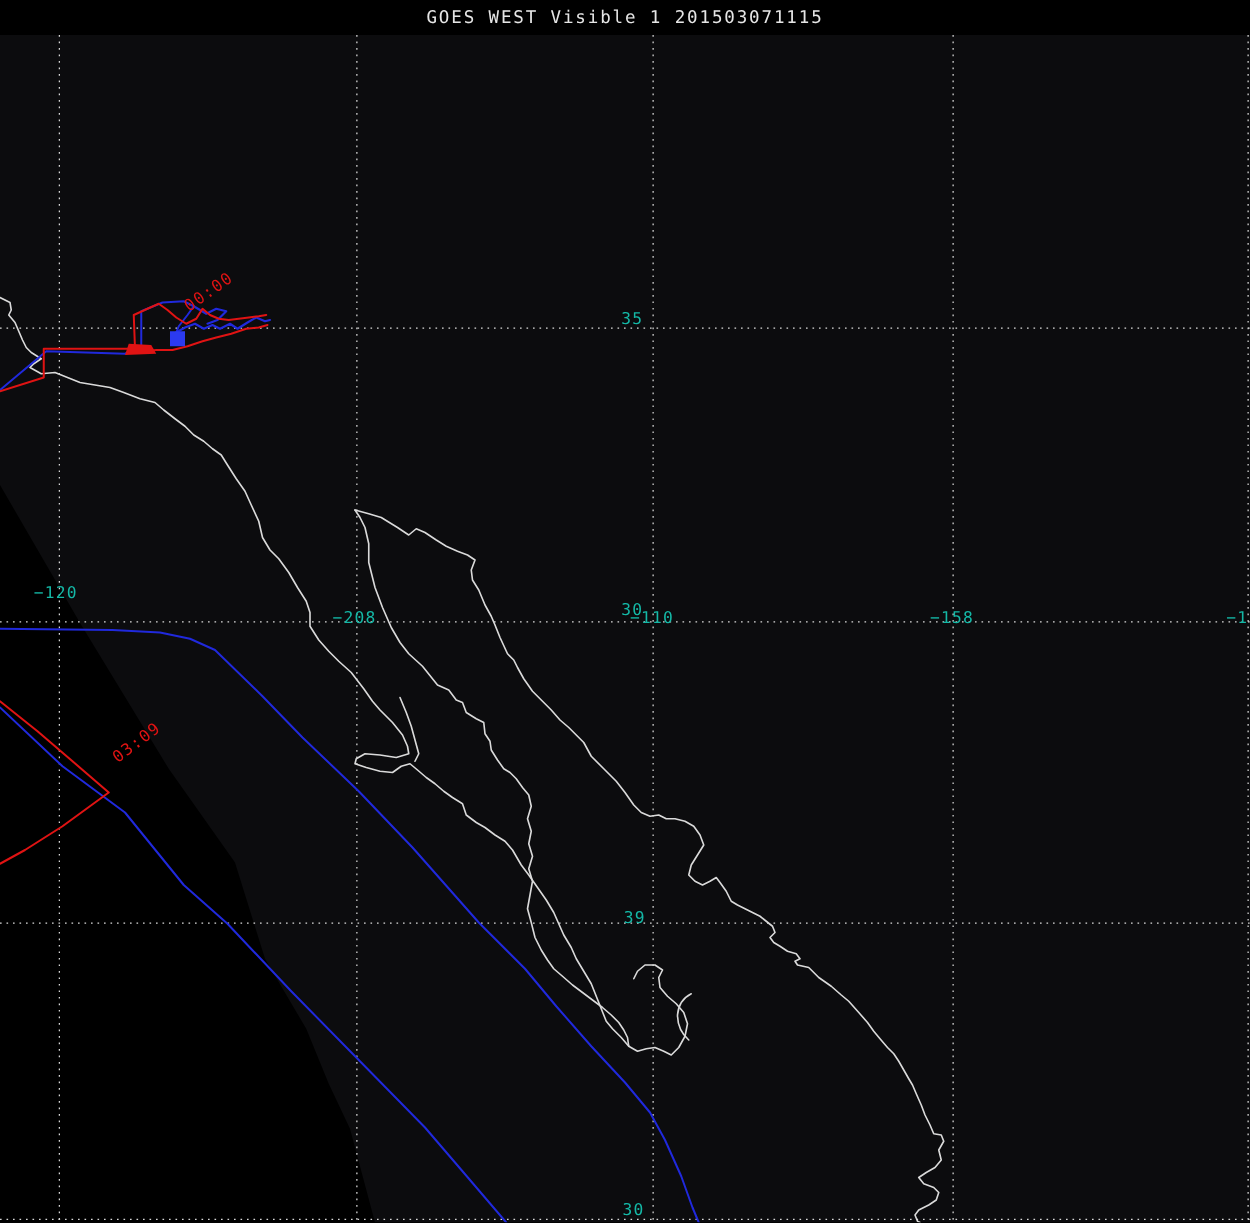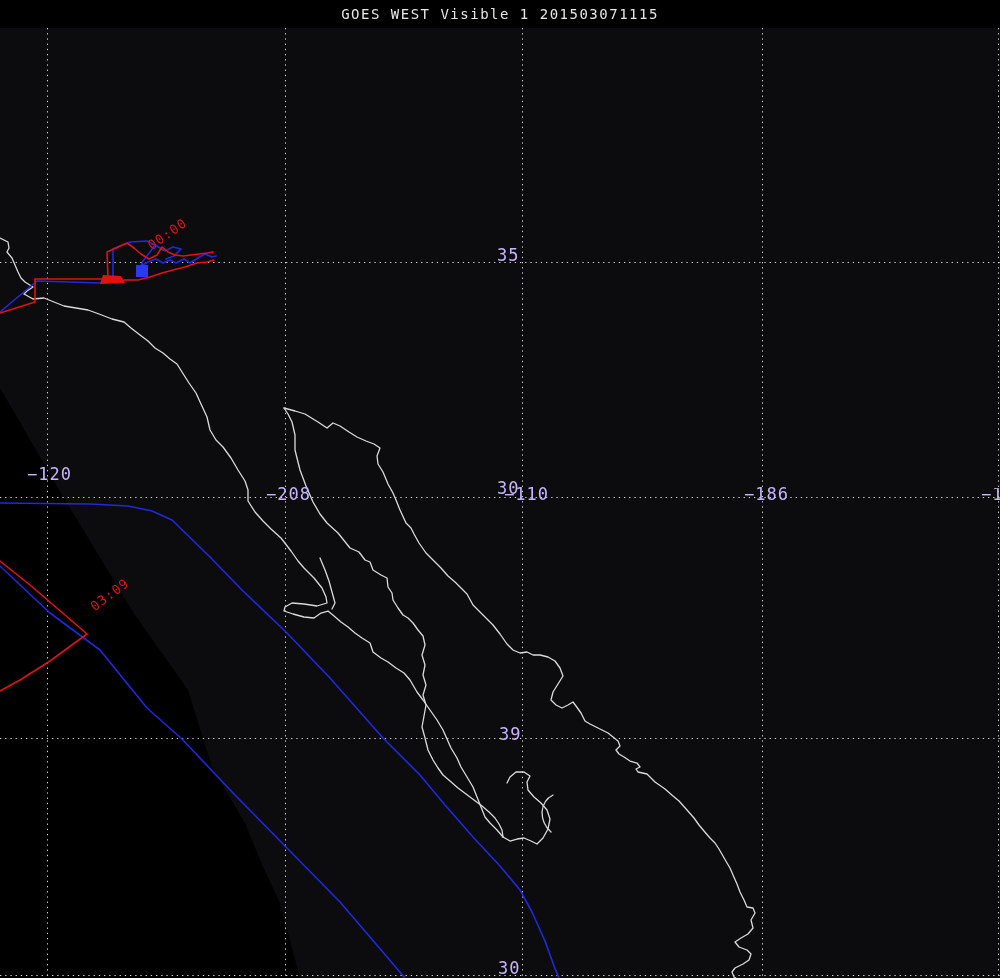--- a/index.html
+++ b/index.html
@@ -9,21 +9,21 @@
   }
   svg{position:absolute;left:0;top:0;}
   .title-bar{
     position:absolute;left:0;top:0;width:1000px;height:16px;background:#000;
   }
   .title-text{
     position:absolute;left:0;right:0;top:6px;text-align:center;
     color:#e6e6e6;font-size:14px;letter-spacing:1.5px;white-space:pre;
   }
   .grid-label{
-    position:absolute;color:#c4b5fd;font-size:17px;line-height:13px;
+    position:absolute;color:#14b8a6;font-size:13px;line-height:13px;
     letter-spacing:1px;white-space:pre;
   }
   .time-label{
     position:absolute;color:#e01313;font-size:13px;line-height:13px;
     letter-spacing:1px;white-space:pre;transform-origin:0 100%;
   }
   .rot{transform:rotate(-35deg);}
   .rot2{transform:rotate(-37deg);}
   .clip-right{max-width:19px;overflow:hidden;}
 </style>
@@ -88,19 +88,19 @@
     <div class="title-text">GOES WEST Visible 1 201503071115</div>
   </div>
 
   <span class="grid-label" style="left:497px;top:249px">35</span>
   <span class="grid-label" style="left:497px;top:482px">30</span>
   <span class="grid-label" style="left:499px;top:728px">39</span>
   <span class="grid-label" style="left:498px;top:962px">30</span>
   <span class="grid-label" style="left:27px;top:468px">−120</span>
   <span class="grid-label" style="left:266px;top:488px">−208</span>
   <span class="grid-label" style="left:504px;top:488px">−110</span>
-  <span class="grid-label" style="left:744px;top:488px">−186</span>
+  <span class="grid-label" style="left:744px;top:488px">−158</span>
   <span class="grid-label clip-right" style="left:981px;top:488px">−1</span>
 
   <span class="time-label rot" style="left:153px;top:239px">00:00</span>
   <span class="time-label rot2" style="left:96px;top:600px">03:09</span>
 
 </div>
 
 </body></html>

